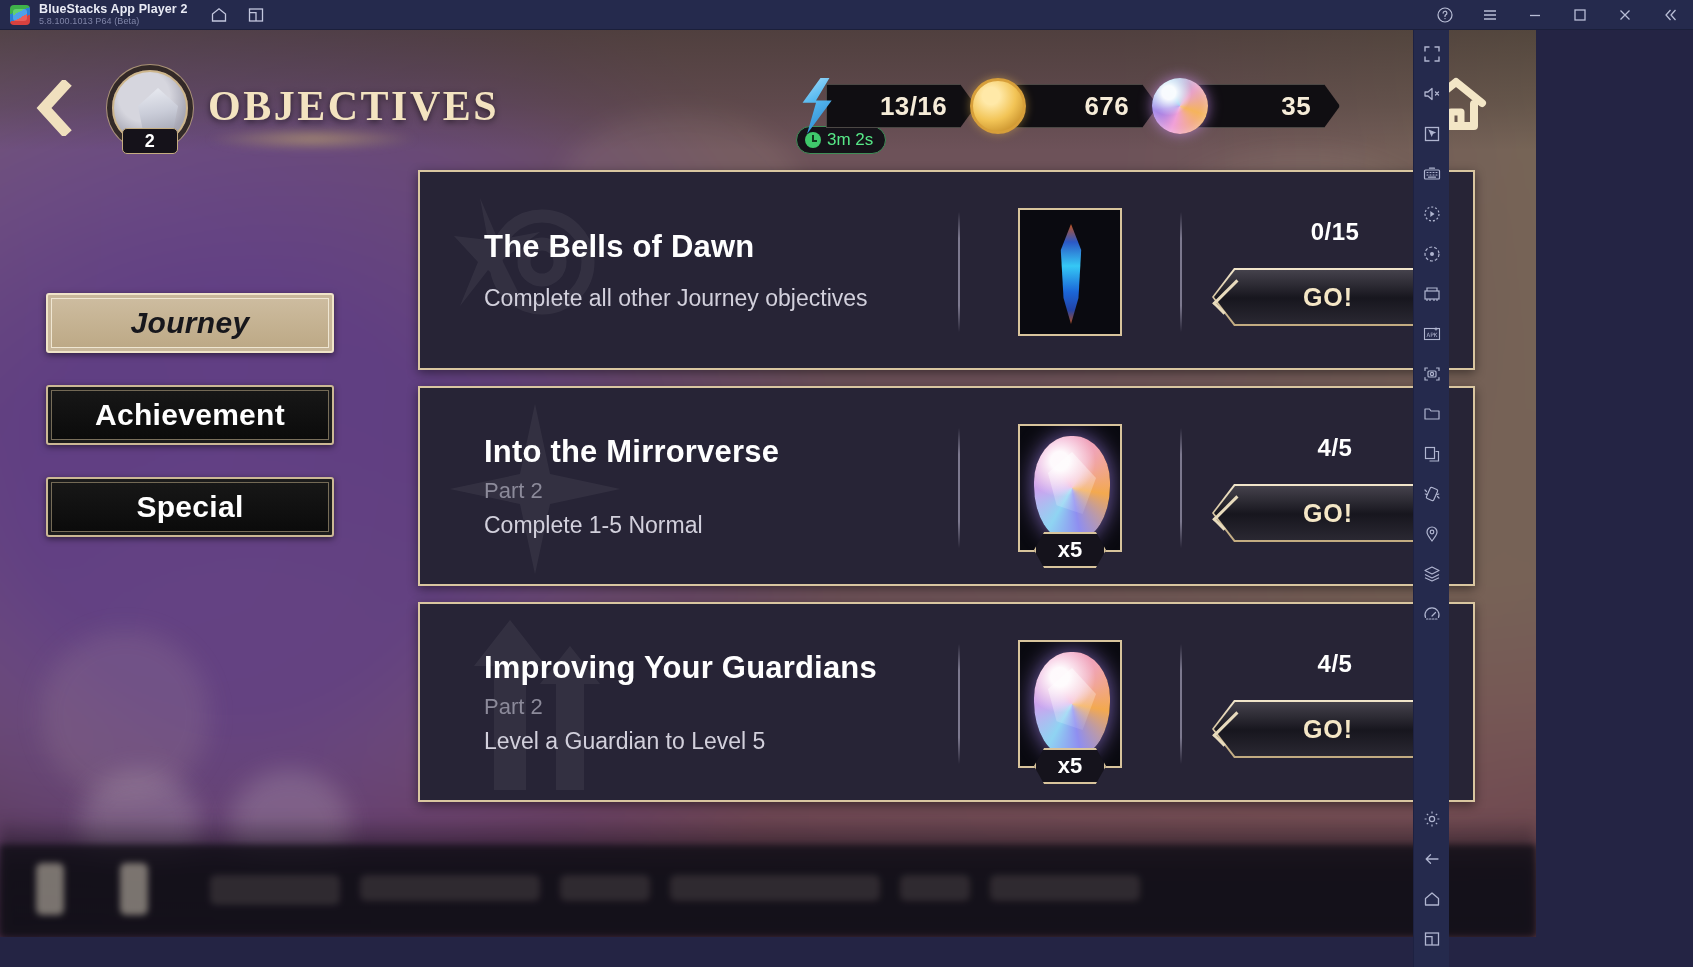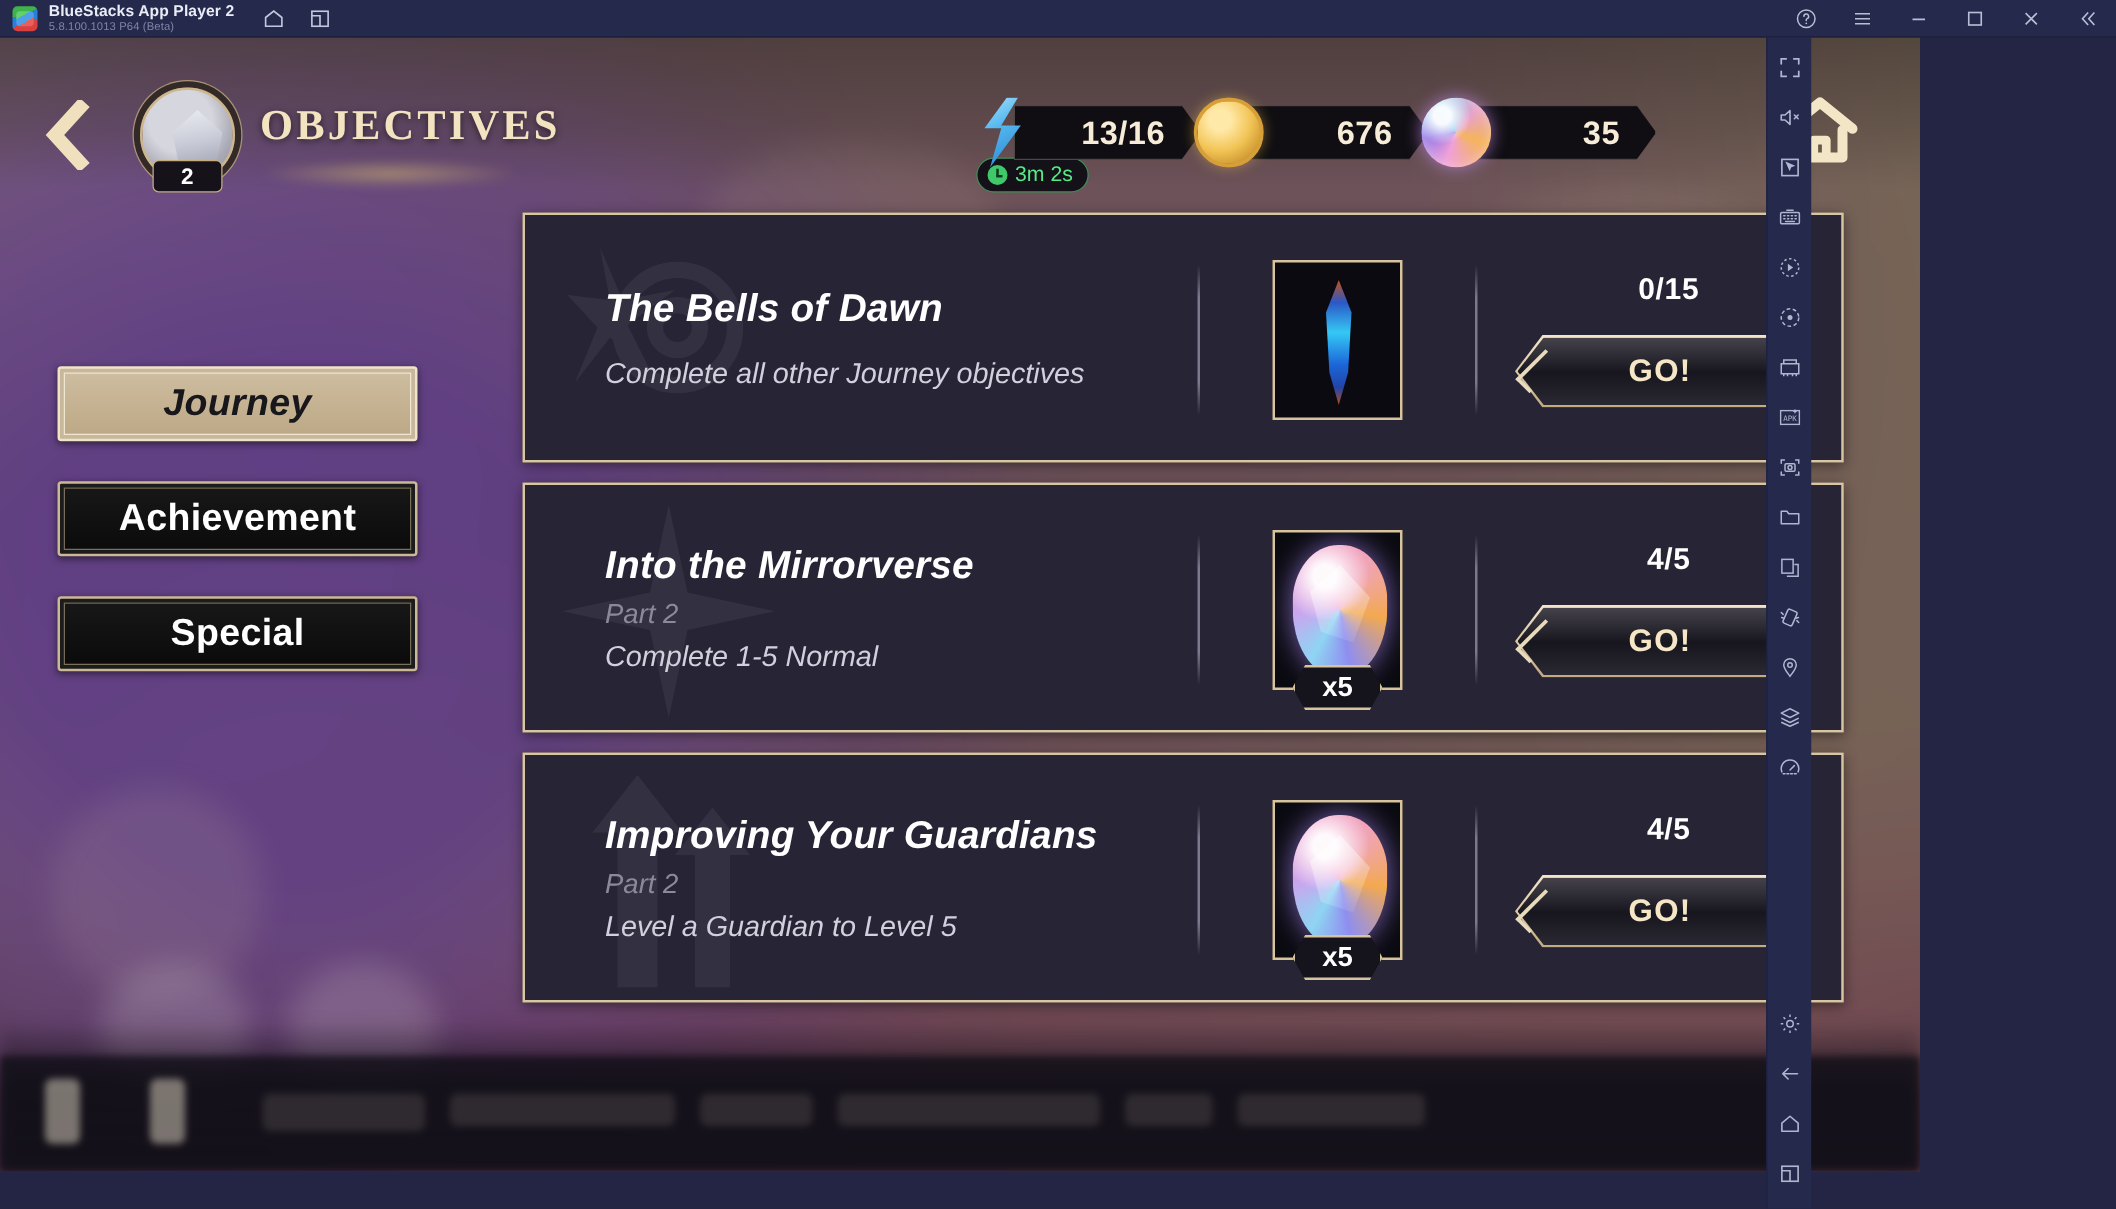--- a/index.html
+++ b/index.html
@@ -120,33 +120,33 @@
     background: #15121a;
     border: 1.5px solid #c5ad80;
     border-radius: 5px;
     color: #fff; font-size: 18px; font-weight: bold;
     display:flex; align-items:center; justify-content:center;
     letter-spacing: .5px;
   }
 
   .page-title {
     position: absolute; left: 208px; top: 52px;
-    font-size: 34px; letter-spacing: 2.5px;
+    font-size: 42px; letter-spacing: 2.5px;
     color: #f3e3c0; font-weight: bold;
     font-family: "Liberation Serif", serif;
     text-shadow: 0 2px 6px rgba(0,0,0,.55);
   }
   .title-underglow{
     position:absolute; left:208px; top:98px; width:208px; height:22px;
     background: radial-gradient(ellipse at 50% 50%, rgba(214,190,110,.55) 0%, rgba(214,190,110,0) 72%);
     filter: blur(4px);
   }
 
   
-  .res-row { position:absolute; right:211px; top:48px; display:flex; align-items:flex-end; }
+  .res-row { position:absolute; right:196px; top:48px; display:flex; align-items:flex-end; }
   .res { position: relative; display:flex; align-items:center; margin-left: -6px; }
   .res-icon { position: relative; z-index: 3; width: 56px; height: 56px; }
   .res-plate {
     position: relative; z-index: 2; margin-left: -18px;
     height: 44px; min-width: 150px;
     background: #100e12;
     clip-path: polygon(0 0, calc(100% - 16px) 0, 100% 50%, calc(100% - 16px) 100%, 0 100%);
     border: 1px solid rgba(190,180,165,.35);
     display:flex; align-items:center; justify-content:flex-end;
     padding-right: 28px;
@@ -231,21 +231,21 @@
     border: 2px solid #d9c6a0;
     position: relative; overflow: hidden;
     box-shadow: 0 3px 10px rgba(0,0,0,.45);
   }
   .card-watermark {
     position:absolute; left: 30px; top: 16px; width: 170px; height: 170px;
     opacity: .055;
   }
   .card-watermark svg { display:block; }
   .card-text { position:absolute; left: 64px; top: 0; height:100%;
-               display:flex; flex-direction:column; justify-content:center;font-style:italic; }
+               display:flex; flex-direction:column; justify-content:center; }
   .card-title { font-size: 31px; font-weight: bold; color:#ffffff; letter-spacing:.2px; }
   .card-part { font-size: 22px; color:#8c8a9a; margin-top: 8px; }
   .card-desc { font-size: 23px; color:#d2d0dc; margin-top: 8px; }
   .card-text.single .card-title{ margin-bottom: 12px; }
 
   .divider {
     position:absolute; top: 40px; width: 2px; height: 120px;
     background: linear-gradient(180deg, rgba(170,166,190,0) 0%, rgba(170,166,190,.65) 22%, rgba(170,166,190,.65) 78%, rgba(170,166,190,0) 100%);
   }
   .div-left { left: 538px; }

